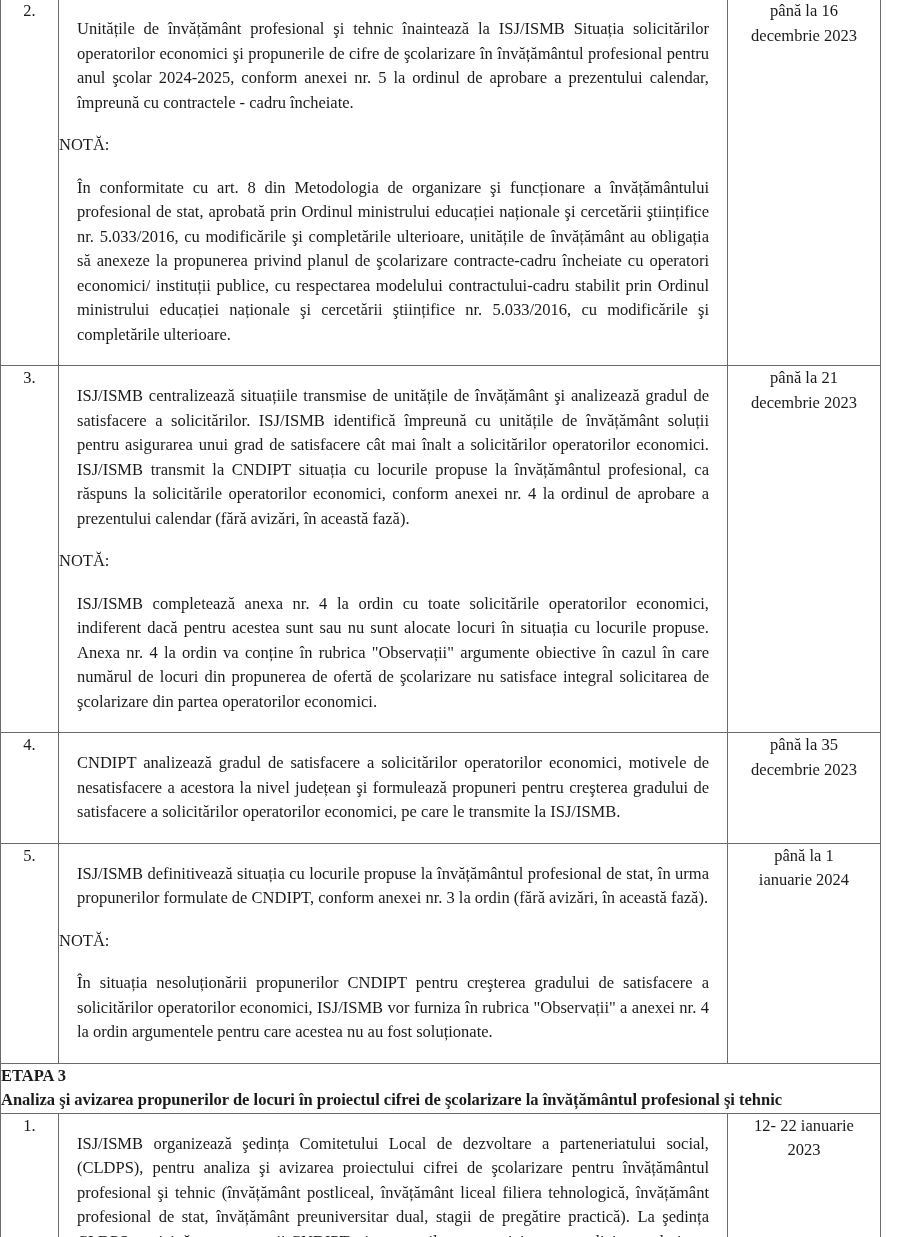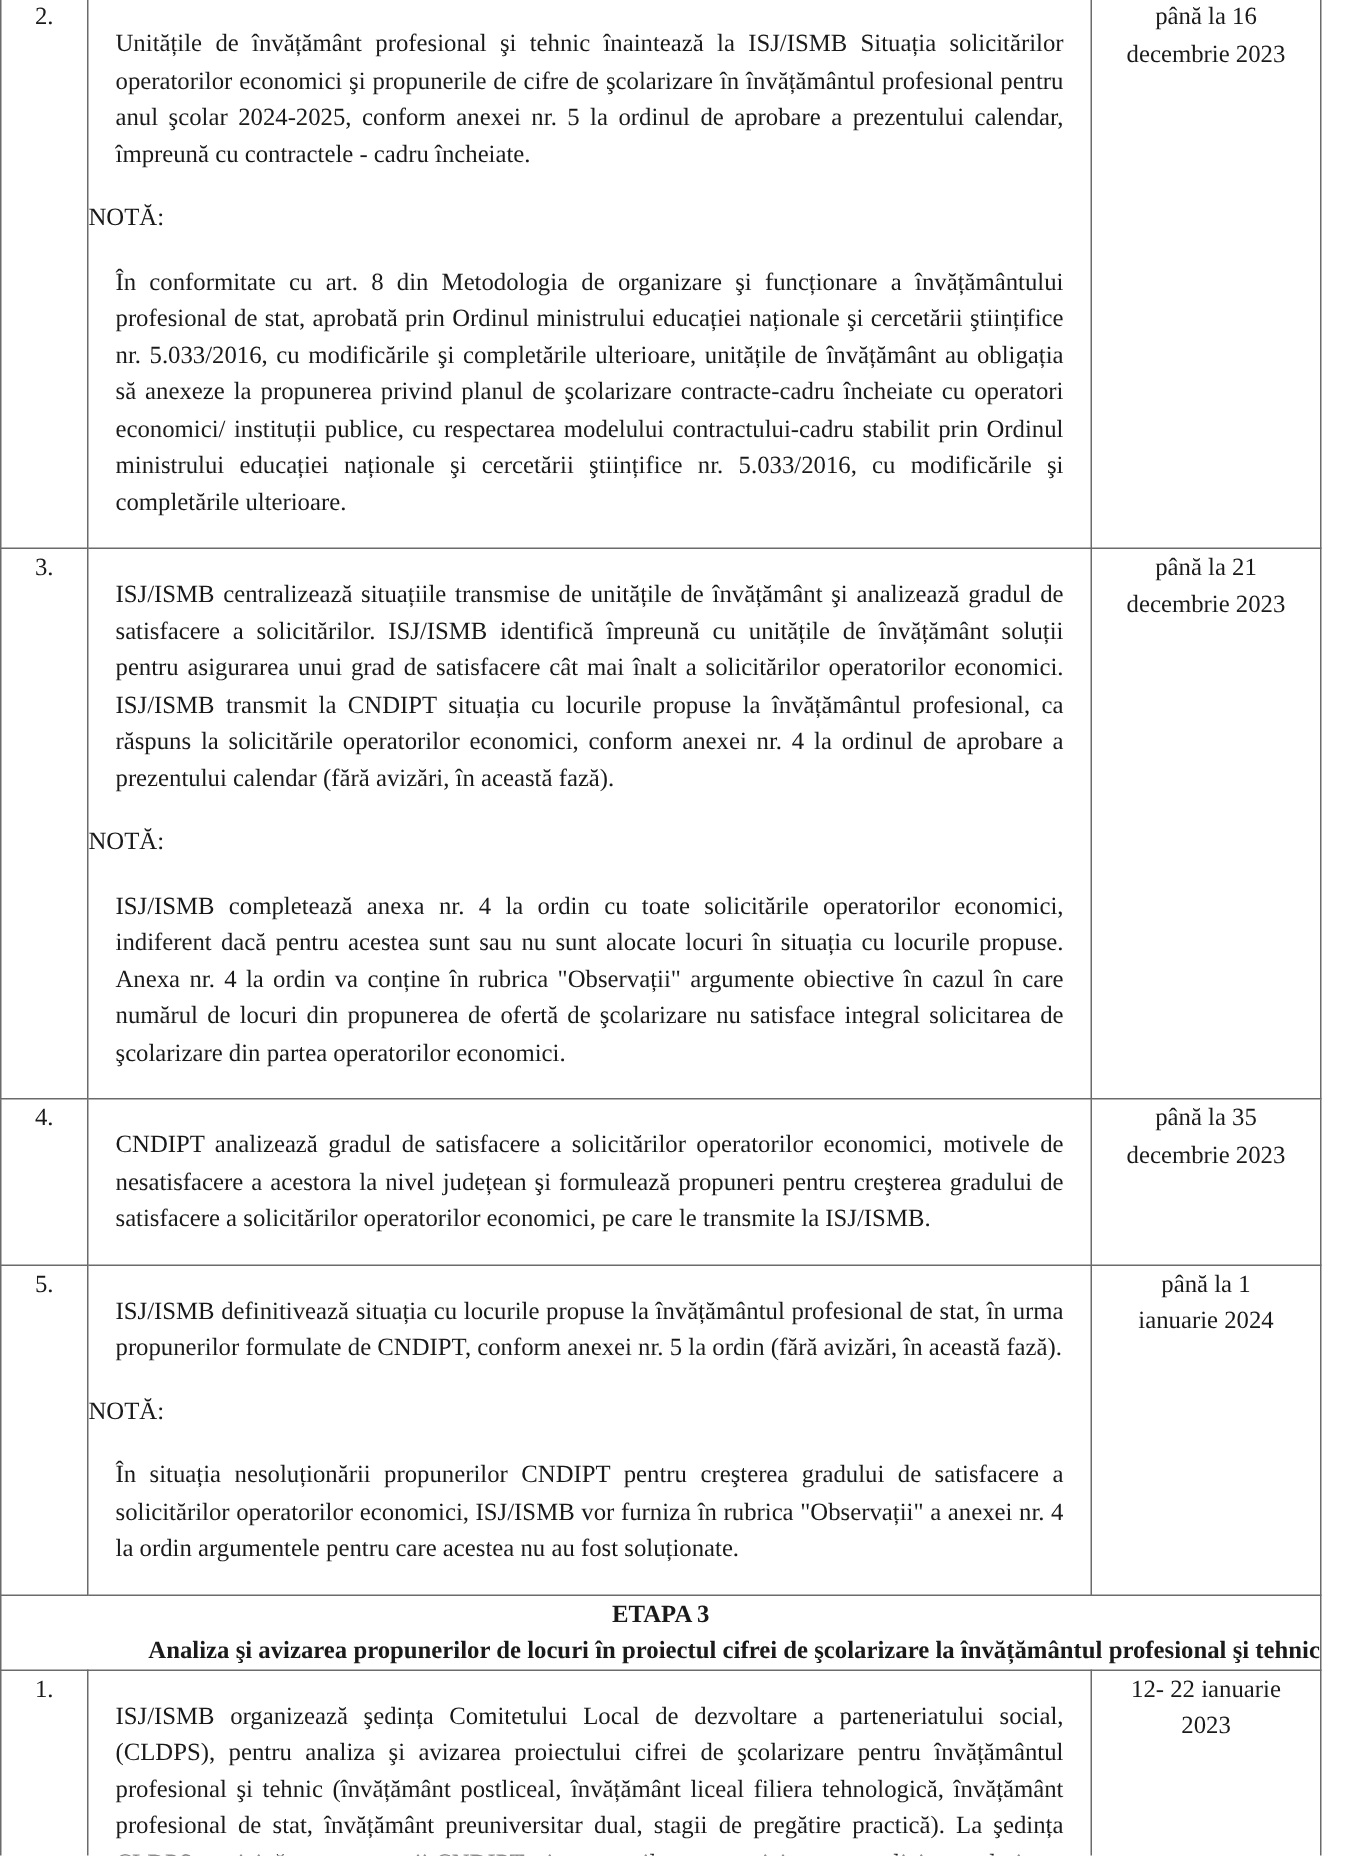--- a/index.html
+++ b/index.html
@@ -58,26 +58,25 @@
     td.date span {
       display: block;
     }
     td.stage {
       padding: 5px 4px 4px 12px;
       font-weight: bold;
       font-size: 16.5px;
       line-height: 24.5px;
     }
     td.stage .stage-title {
-      text-align: center;
       display: block;
     }
     td.stage .stage-subtitle {
       display: block;
-      text-align: right;
+      text-align: left;
     }
     .note-label {
       display: block;
     }
   </style>
 </head>
 <body>
 
 <table class="calendar">
   <colgroup>
@@ -120,21 +119,21 @@
       </td>
       <td class="date">
         <span>până la 35</span>
         <span>decembrie 2023</span>
       </td>
     </tr>
 
     <tr>
       <td class="num">5.</td>
       <td class="text">
-        <p>ISJ/ISMB definitivează situația cu locurile propuse la învățământul profesional de stat, în urma propunerilor formulate de CNDIPT, conform anexei nr. 5 la ordin (fără avizări, în această fază).</p>
+        <p>ISJ/ISMB definitivează situația cu locurile propuse la învățământul profesional de stat, în urma propunerilor formulate de CNDIPT, conform anexei nr. 3 la ordin (fără avizări, în această fază).</p>
         <span class="note-label">NOTĂ:</span>
         <p>În situația nesoluționării propunerilor CNDIPT pentru creşterea gradului de satisfacere a solicitărilor operatorilor economici, ISJ/ISMB vor furniza în rubrica "Observații" a anexei nr. 4 la ordin argumentele pentru care acestea nu au fost soluționate.</p>
       </td>
       <td class="date">
         <span>până la 1</span>
         <span>ianuarie 2024</span>
       </td>
     </tr>
 
     <tr>

